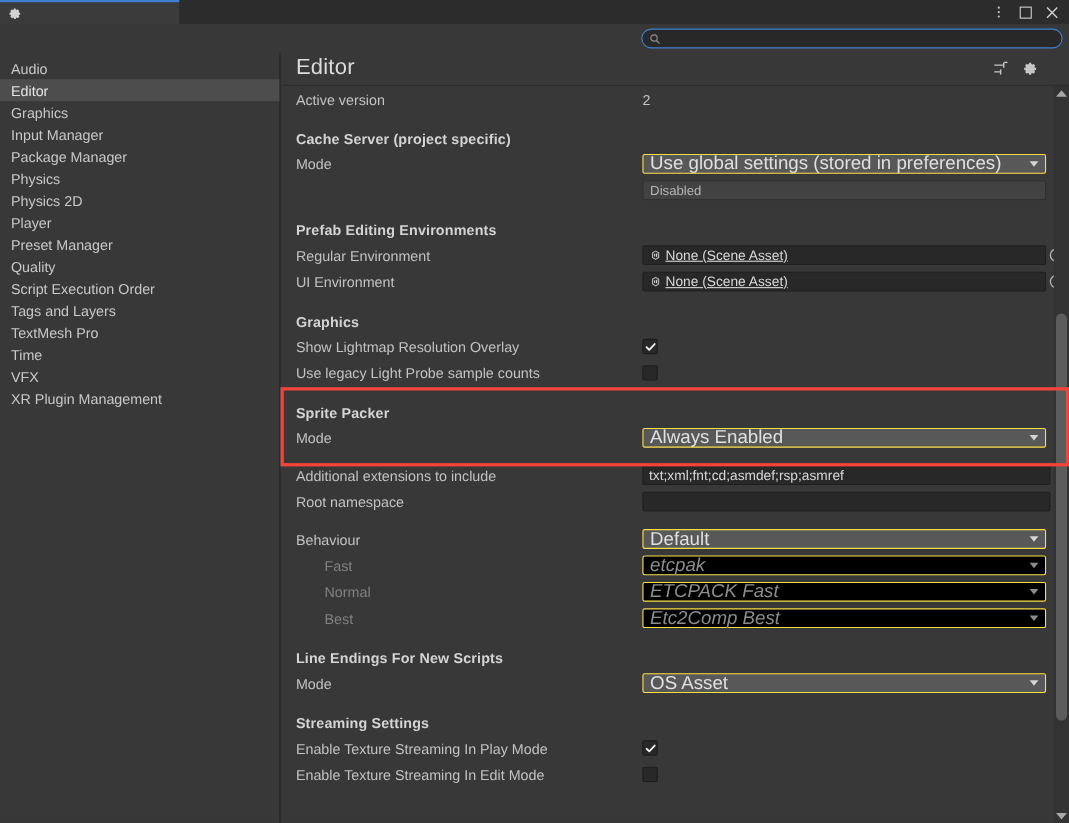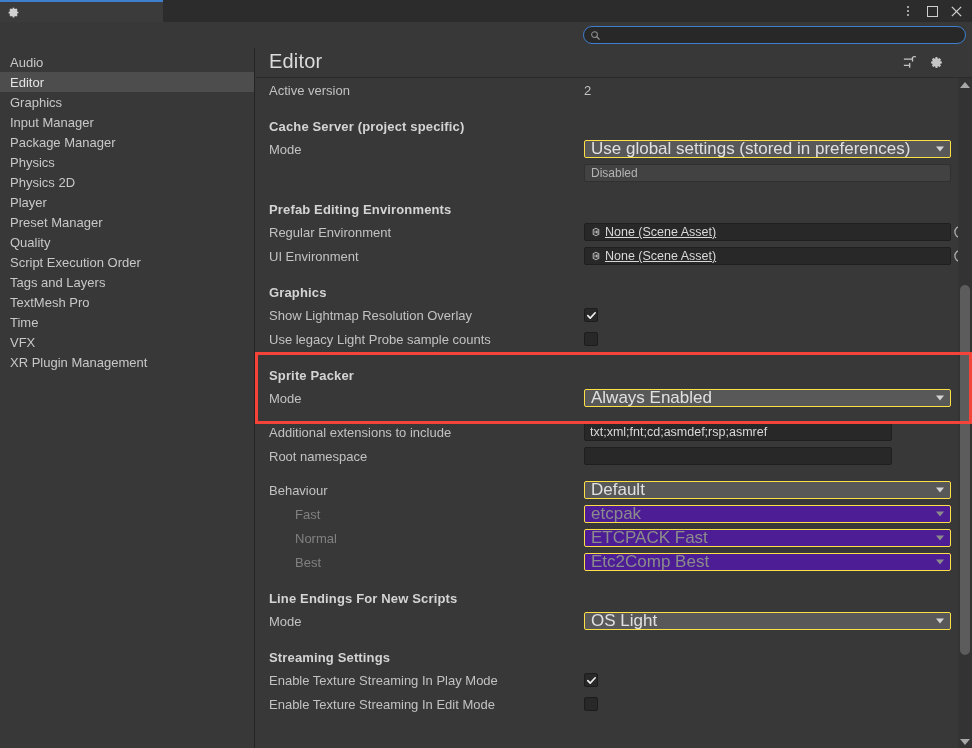--- a/index.html
+++ b/index.html
@@ -110,21 +110,21 @@
   .spacer { height: 10px; }
   .val-plain { font-size: 13px; color: #c2c2c2; }
 
   
   .dd {
     width: 367px; height: 18px; background: #585858;
     border: 1px solid #fde047; border-radius: 2px;
     display: flex; align-items: center; padding-left: 6px;
     font-size: 17px; color: #e0e0e0; position: relative;
   }
-  .dd.dis { background: #4c1d95; color: #8c8c8c; }
+  .dd.dis { background: #000000; color: #8c8c8c; font-style: italic; }
   .dd .caret {
     position: absolute; right: 6px; top: 50%; transform: translateY(-50%);
     width: 0; height: 0; border-left: 4.5px solid transparent;
     border-right: 4.5px solid transparent; border-top: 5px solid #d4d4d4;
   }
   .dd.dis .caret { border-top-color: #8c8c8c; }
 
   
   .helpbox {
     width: 367px; height: 18px; background: #424242;
@@ -141,21 +141,21 @@
     font-size: 12.5px; color: #d8d8d8; position: relative; text-decoration: underline;
   }
   .scene-ico { width: 12px; height: 12px; margin-right: 3px; display: block; }
   .picker {
     position: absolute; right: -18px; top: 50%; transform: translateY(-50%);
     width: 15px; height: 15px; display: block;
   }
 
   
   .txtfield {
-    width: 308px; height: 18px; background: #282828;
+    width: 371px; height: 18px; background: #282828;
     border: 1px solid #1f1f1f; border-radius: 2px;
     display: flex; align-items: center; padding-left: 5px;
     font-size: 12.5px; color: #d8d8d8;
   }
 
   
   .cbox {
     width: 14px; height: 14px; background: #282828;
     border: 1px solid #1c1c1c; border-radius: 2px;
     display: flex; align-items: center; justify-content: center;
@@ -428,21 +428,21 @@
           <span class="caret"></span>
         </div>
       </div>
 
       <div class="spacer"></div>
 
       <div class="grouphdr">Line Endings For New Scripts</div>
       <div class="row">
         <div class="lbl">Mode</div>
         <div class="dd">
-          <span>OS Light</span>
+          <span>OS Asset</span>
           <span class="caret"></span>
         </div>
       </div>
 
       <div class="spacer"></div>
 
       <div class="grouphdr">Streaming Settings</div>
       <div class="row">
         <div class="lbl">Enable Texture Streaming In Play Mode</div>
         <div class="cbox">

